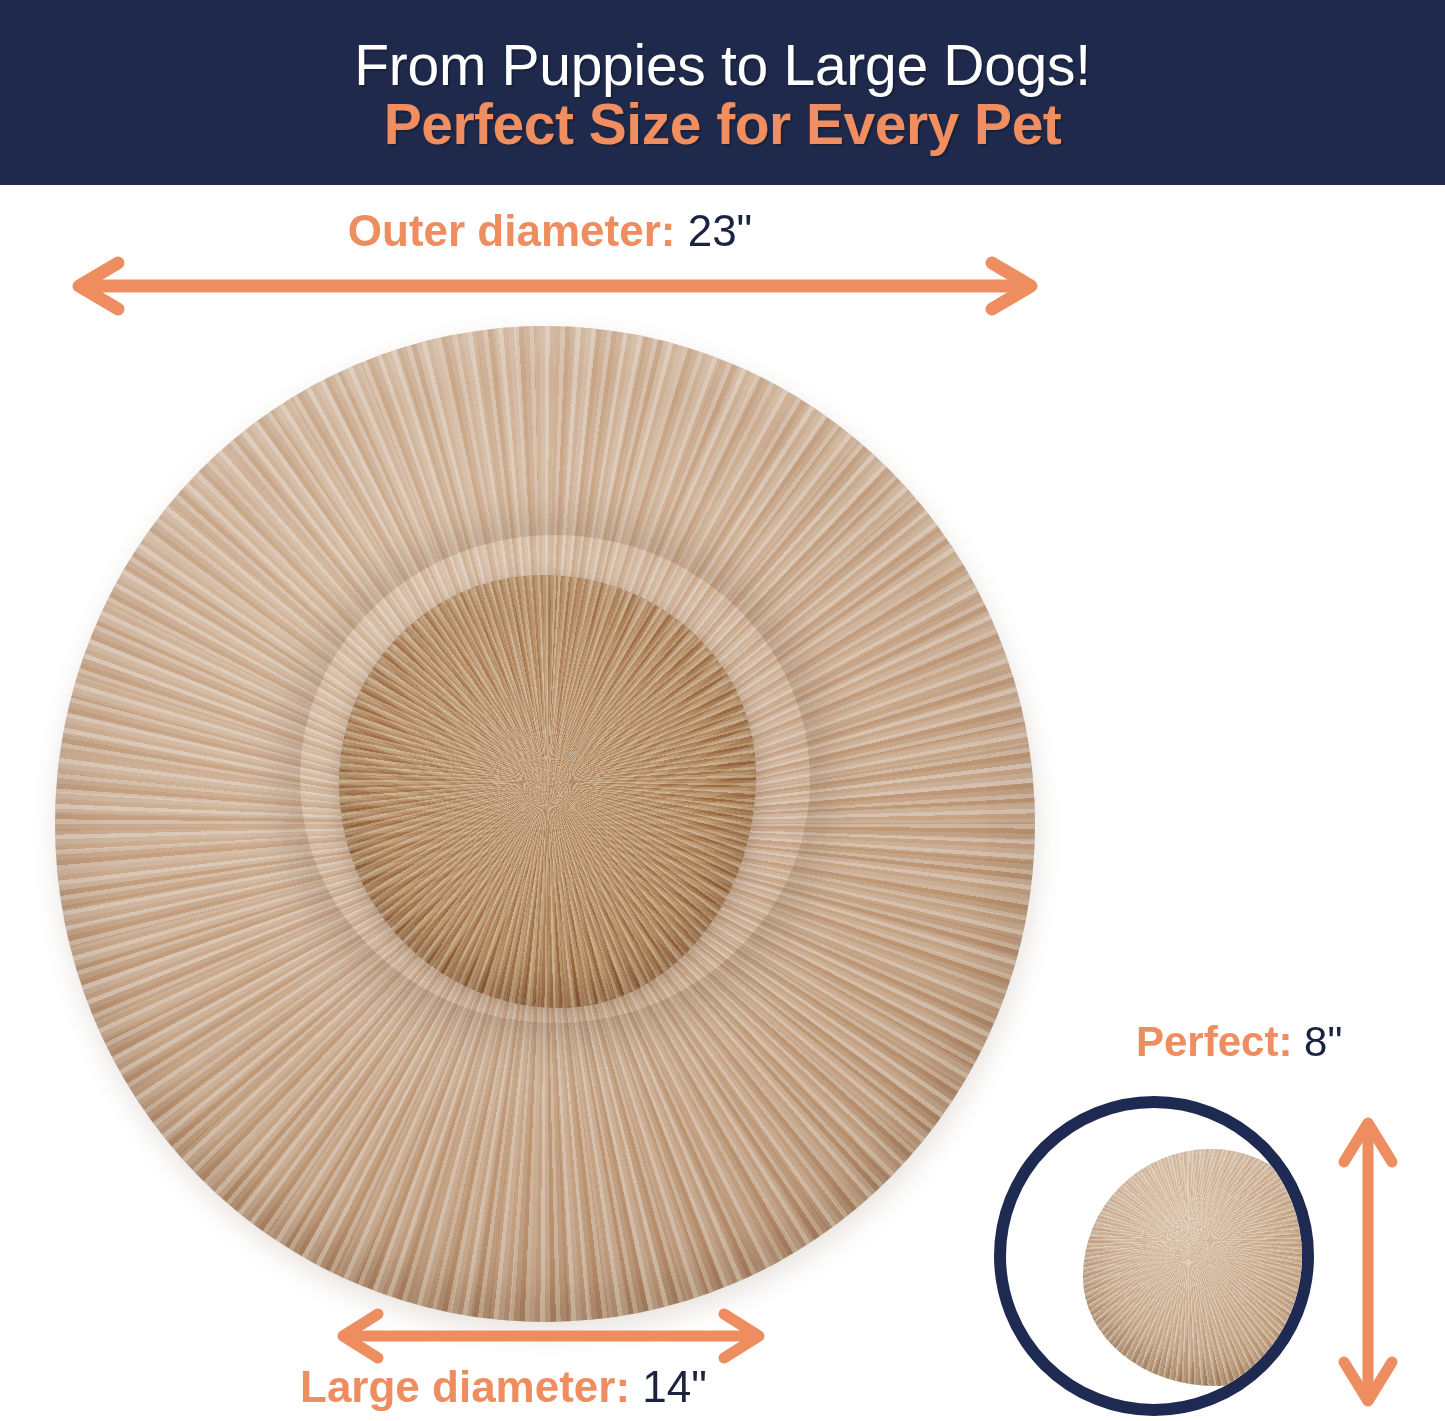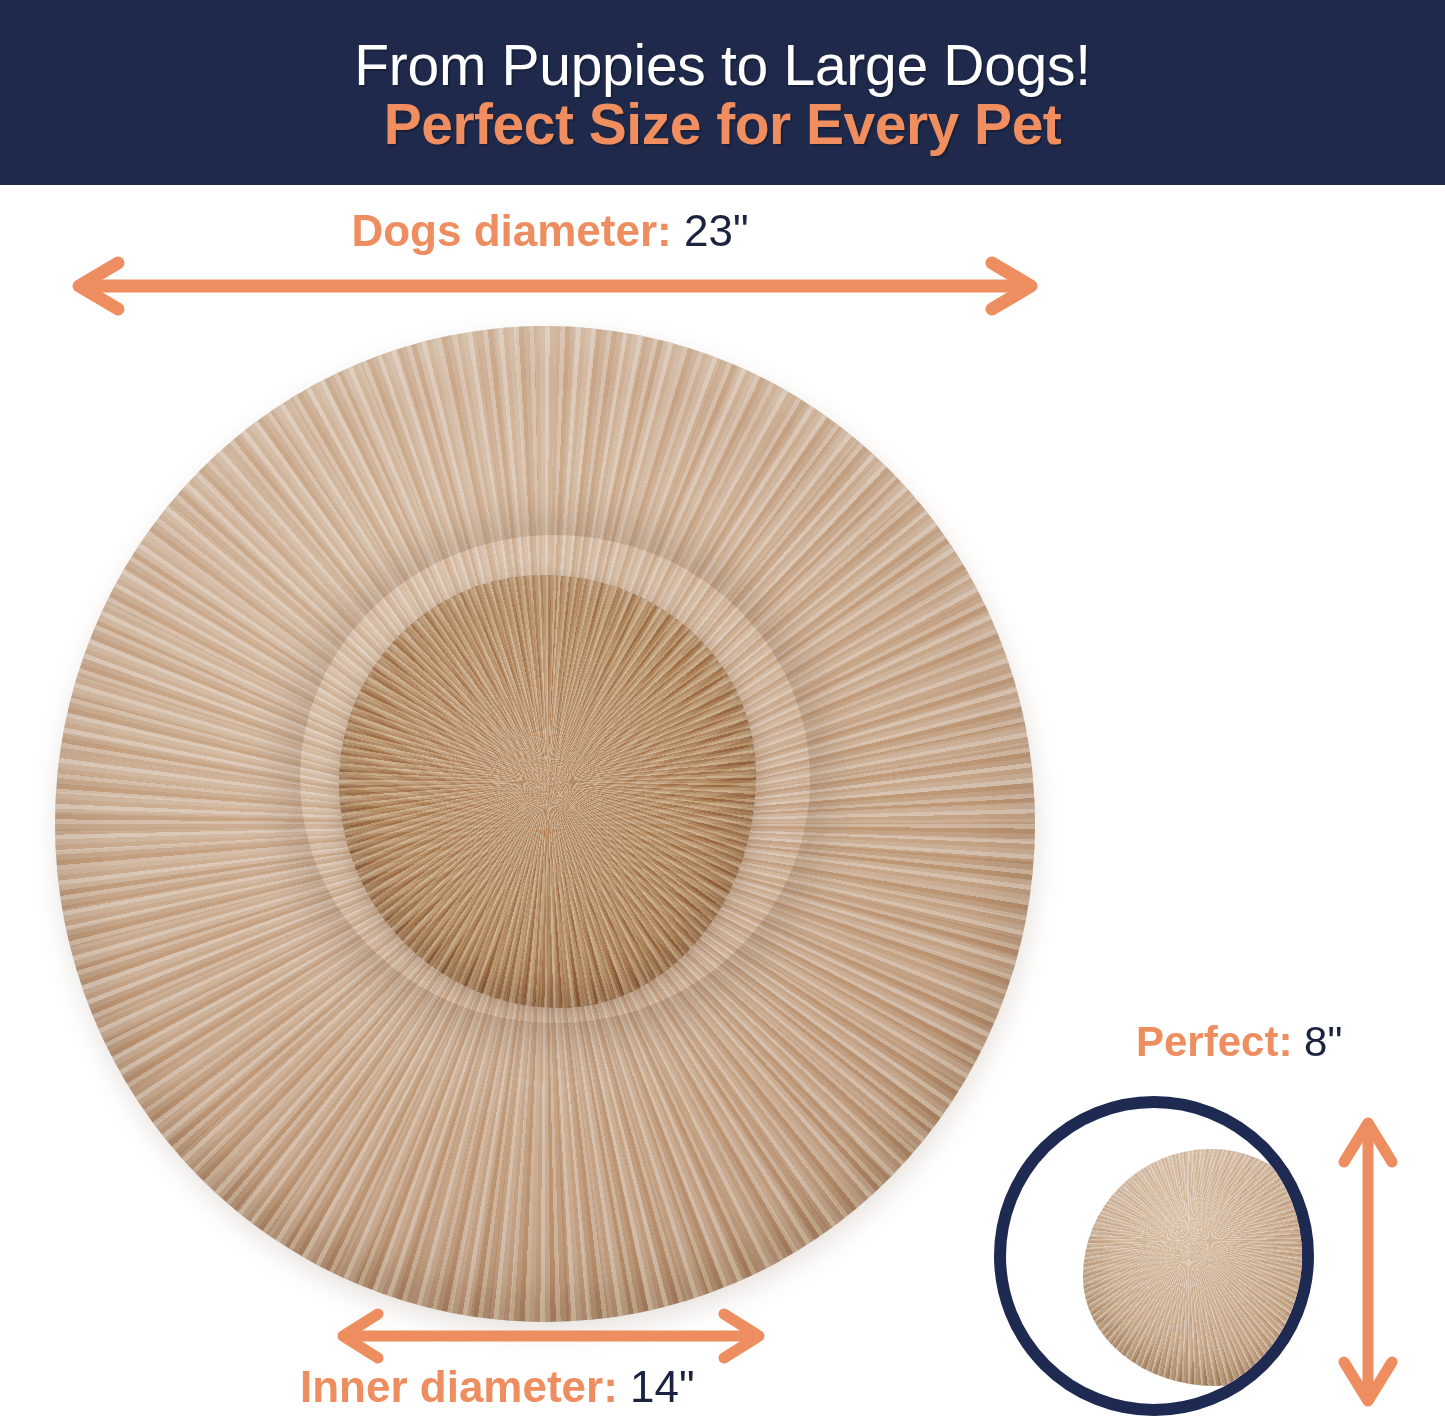--- a/index.html
+++ b/index.html
@@ -176,21 +176,21 @@
 </style>
 </head>
 <body>
 
 <div id="header-banner">
   <div id="headline-secondary">From Puppies to Large Dogs!</div>
   <div id="headline-primary">Perfect Size for Every Pet</div>
 </div>
 
 <div id="outer-diameter-label" class="measure-label">
-  <span class="lbl">Dogs diameter:</span>
+  <span class="lbl">Outer diameter:</span>
   <span class="val">23"</span>
 </div>
 
 <svg id="outer-diameter-arrow" class="arrow-svg" width="990" height="56" viewBox="0 0 990 56">
   <g fill="none" stroke="#EE8E60" stroke-width="13" stroke-linecap="round" stroke-linejoin="round">
     <line x1="22" y1="28" x2="968" y2="28"></line>
     <polyline points="58,5 19,28 58,51"></polyline>
     <polyline points="932,5 971,28 932,51"></polyline>
   </g>
 </svg>
@@ -205,21 +205,21 @@
 
 <svg id="inner-diameter-arrow" class="arrow-svg" width="450" height="56" viewBox="0 0 450 56">
   <g fill="none" stroke="#EE8E60" stroke-width="11" stroke-linecap="round" stroke-linejoin="round">
     <line x1="20" y1="28" x2="430" y2="28"></line>
     <polyline points="52,6 17,28 52,50"></polyline>
     <polyline points="398,6 433,28 398,50"></polyline>
   </g>
 </svg>
 
 <div id="inner-diameter-label" class="measure-label">
-  <span class="lbl">Inner diameter:</span>
+  <span class="lbl">Large diameter:</span>
   <span class="val">14"</span>
 </div>
 
 <div id="height-label" class="measure-label">
   <span class="lbl">Perfect:</span>
   <span class="val">8"</span>
 </div>
 
 <svg id="height-arrow" class="arrow-svg" width="72" height="308" viewBox="0 0 72 308">
   <g fill="none" stroke="#EE8E60" stroke-width="11" stroke-linecap="round" stroke-linejoin="round">

